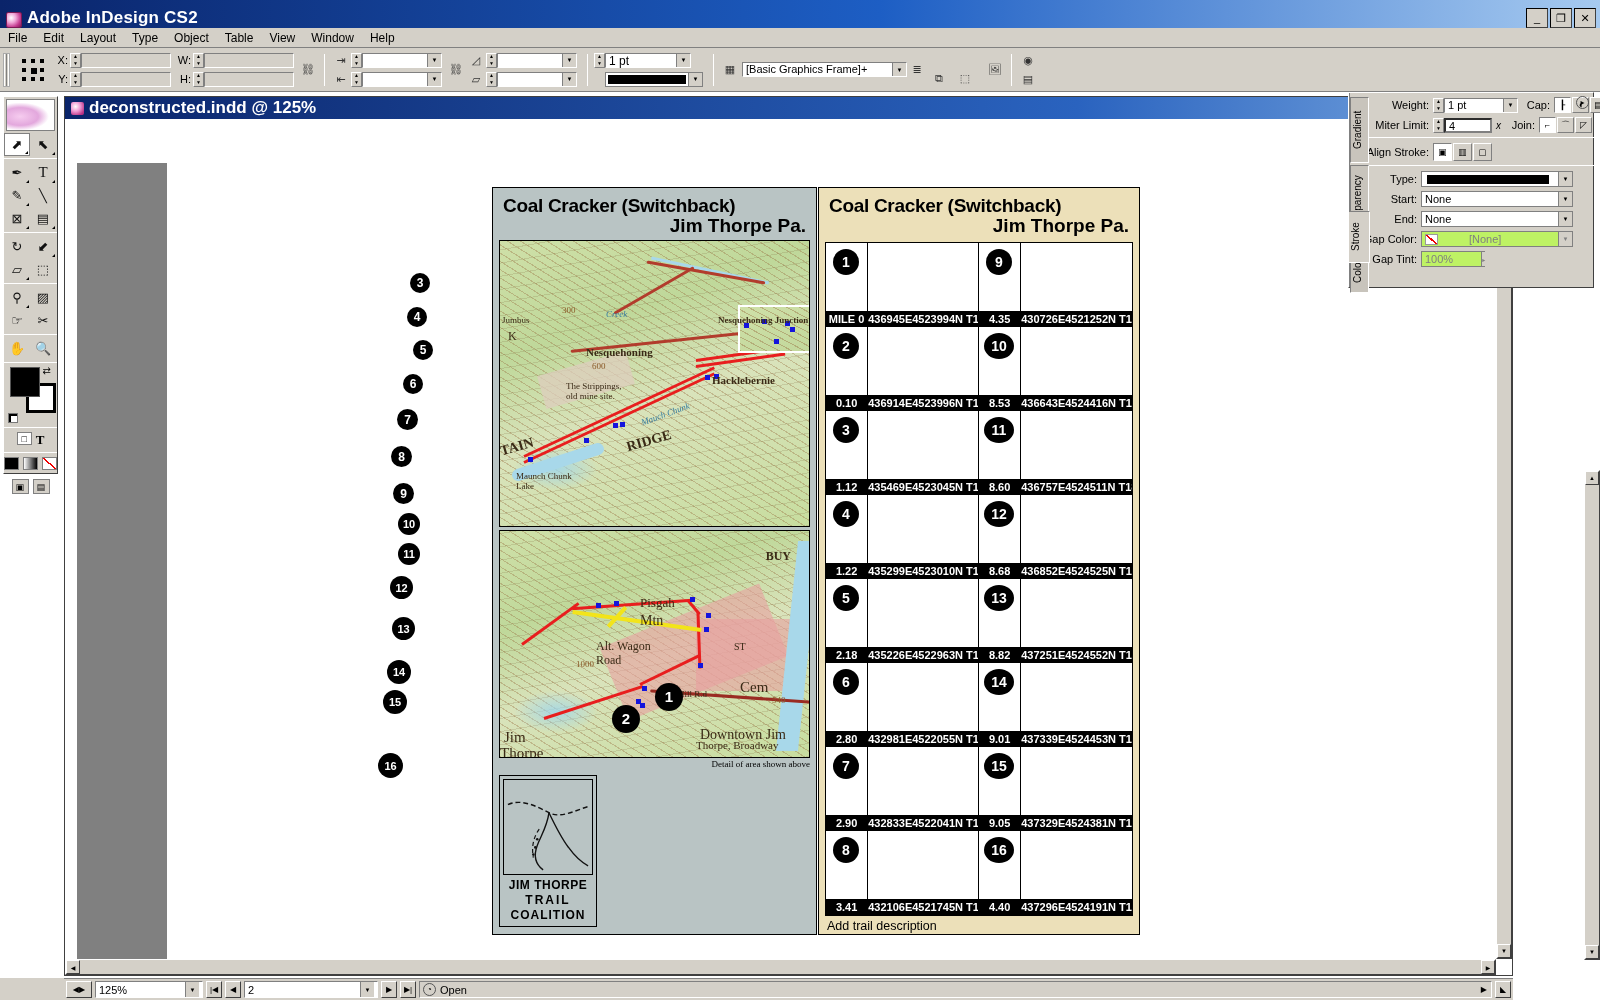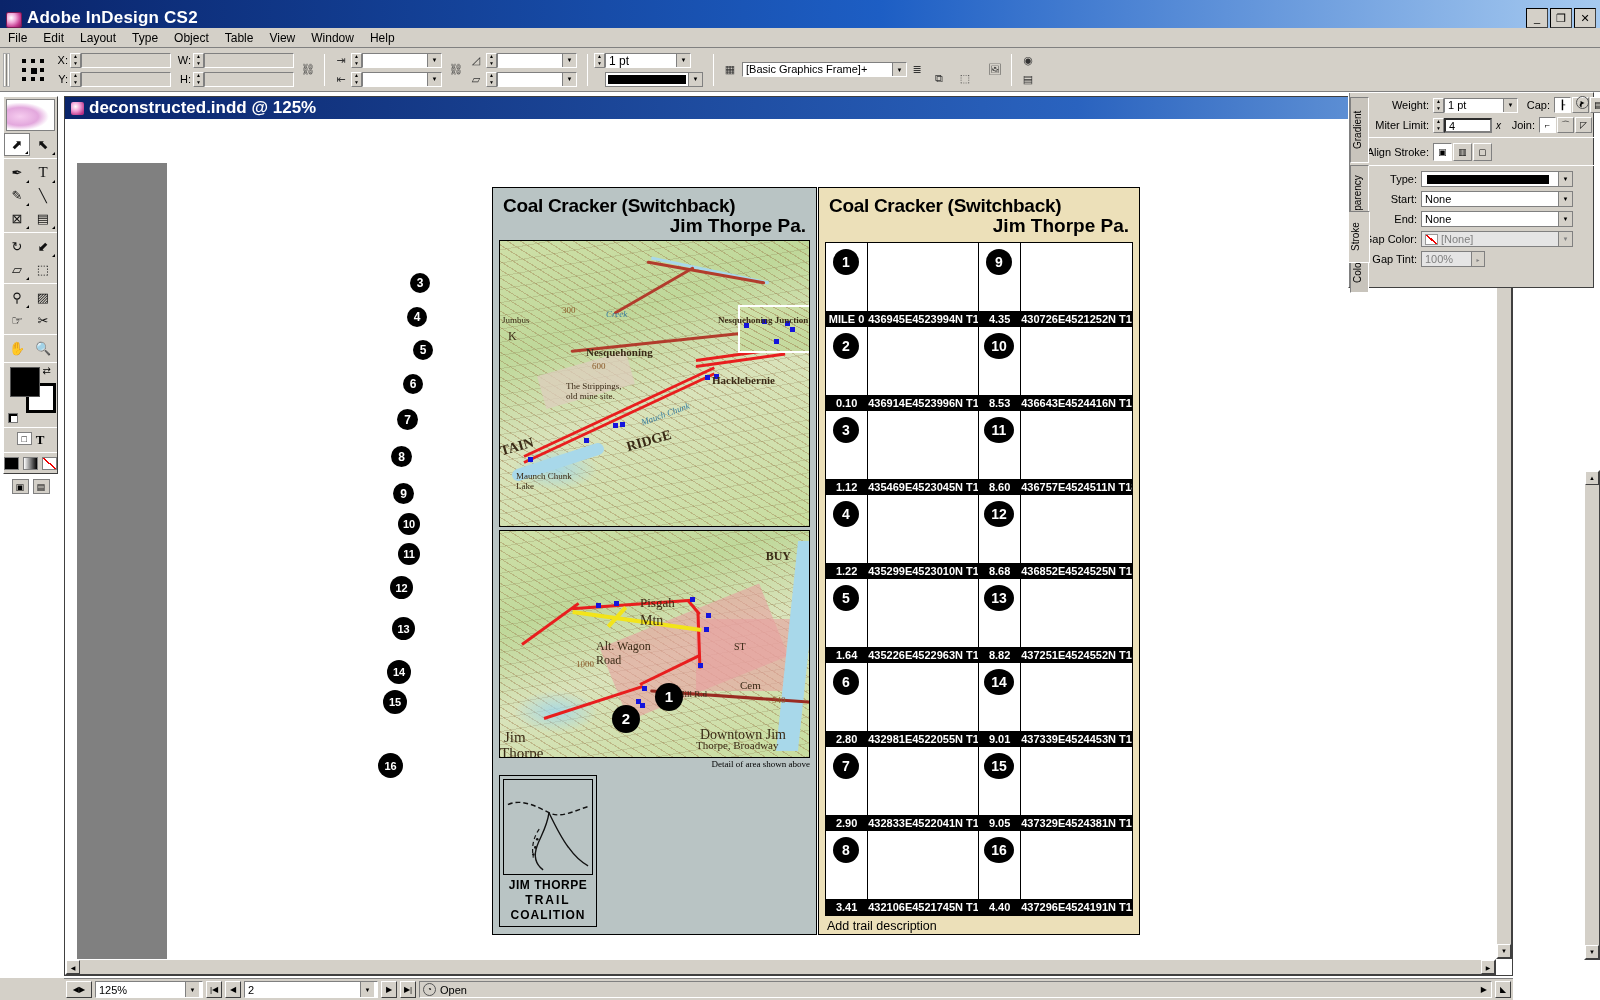--- a/index.html
+++ b/index.html
@@ -195,21 +195,21 @@
   .plabel{font-size:11px;text-align:right;margin-right:4px;}
   .pbtn{width:17px;height:16px;background:#d4d0c8;border:1px solid #fff;
     border-right-color:#808080;border-bottom-color:#808080;margin-right:1px;
     display:flex;align-items:center;justify-content:center;font-size:9px;}
   .pbtn.on{background:#fff;border:1px solid #808080;border-right-color:#fff;border-bottom-color:#fff;}
   .phr{height:1px;background:#808080;border-bottom:1px solid #fff;margin:4px 0 5px 0;}
   .psel{height:16px;background:#fff;border:1px solid #808080;display:flex;align-items:center;
     font-size:11px;padding-left:3px;}
   .pseldd{width:14px;background:#d4d0c8;border-left:1px solid #808080;
     display:flex;align-items:center;justify-content:center;font-size:6px;margin-left:auto;height:100%;}
-  .pgray{background:#e5e5e5;color:#808080;}
+  .pgray{background:#bef264;color:#808080;gap:28px;}
   .palmenu{position:absolute;right:4px;top:3px;width:13px;height:13px;border-radius:50%;
     border:1px solid #555;display:flex;align-items:center;justify-content:center;font-size:8px;}
 
   
   .sbar{background:#d4d0c8;border:1px solid #fff;border-right-color:#404040;border-bottom-color:#404040;}
   #vscroll{position:absolute;right:0;top:22px;width:16px;bottom:16px;}
   #hscroll{position:absolute;left:0;bottom:0;height:16px;right:16px;}
   .sbtn{width:14px;height:14px;background:#d4d0c8;border:1px solid #fff;
     border-right-color:#404040;border-bottom-color:#404040;
     display:flex;align-items:center;justify-content:center;font-size:6px;}
@@ -540,21 +540,21 @@
           <div class="node" style="left:136px;top:168px"></div>
           <div class="node" style="left:140px;top:172px"></div>
           <div class="mlabel" style="right:18px;top:18px;font-size:12px;font-weight:bold">BUY</div>
           <div class="mlabel" style="left:140px;top:64px;font-size:13px">Pisgah</div>
           <div class="mlabel" style="left:140px;top:82px;font-size:14px">Mtn</div>
           <div class="mlabel" style="left:96px;top:108px;font-size:12px">Alt. Wagon</div>
           <div class="mlabel" style="left:96px;top:122px;font-size:12px">Road</div>
           <div class="mlabel" style="left:178px;top:158px">Hill R.d</div>
           <div class="mlabel" style="left:200px;top:196px;font-size:14px">Downtown Jim</div>
           <div class="mlabel" style="left:196px;top:208px;font-size:11px">Thorpe, Broadway</div>
-          <div class="mlabel" style="left:240px;top:148px;font-size:11px">Cem</div>
+          <div class="mlabel" style="left:240px;top:148px;font-size:15px">Cem</div>
           <div class="mlabel" style="left:234px;top:110px;font-size:10px">ST</div>
           <div class="mlabel" style="left:4px;top:198px;font-size:15px">Jim</div>
           <div class="mlabel" style="left:0px;top:214px;font-size:15px">Thorpe</div>
           <div class="mlabel" style="left:272px;top:164px;color:#8a5a28">540</div>
           <div class="mlabel" style="left:76px;top:128px;color:#8a5a28">1000</div>
           <div class="marker" style="left:155px;top:152px;width:28px;height:28px;font-size:15px">1</div>
           <div class="marker" style="left:112px;top:174px;width:28px;height:28px;font-size:15px">2</div>
         </div>
 
         <div class="detailcap">Detail of area shown above</div>
@@ -654,21 +654,21 @@
               <div class="wpcell c-num">
                 <div class="wpnum">5</div>
               </div>
               <div class="wpcell c-big"></div>
               <div class="wpcell c-num">
                 <div class="wpnum wide">13</div>
               </div>
               <div class="wpcell c-big"></div>
             </div>
             <div class="wpfoot">
-              <div class="f-num">1.64</div>
+              <div class="f-num">2.18</div>
               <div class="f-big">435226E4522963N T18</div>
               <div class="f-num">8.82</div>
               <div class="f-big">437251E4524552N T18</div>
             </div>
             <div class="wprow">
               <div class="wpcell c-num">
                 <div class="wpnum">6</div>
               </div>
               <div class="wpcell c-big"></div>
               <div class="wpcell c-num">

